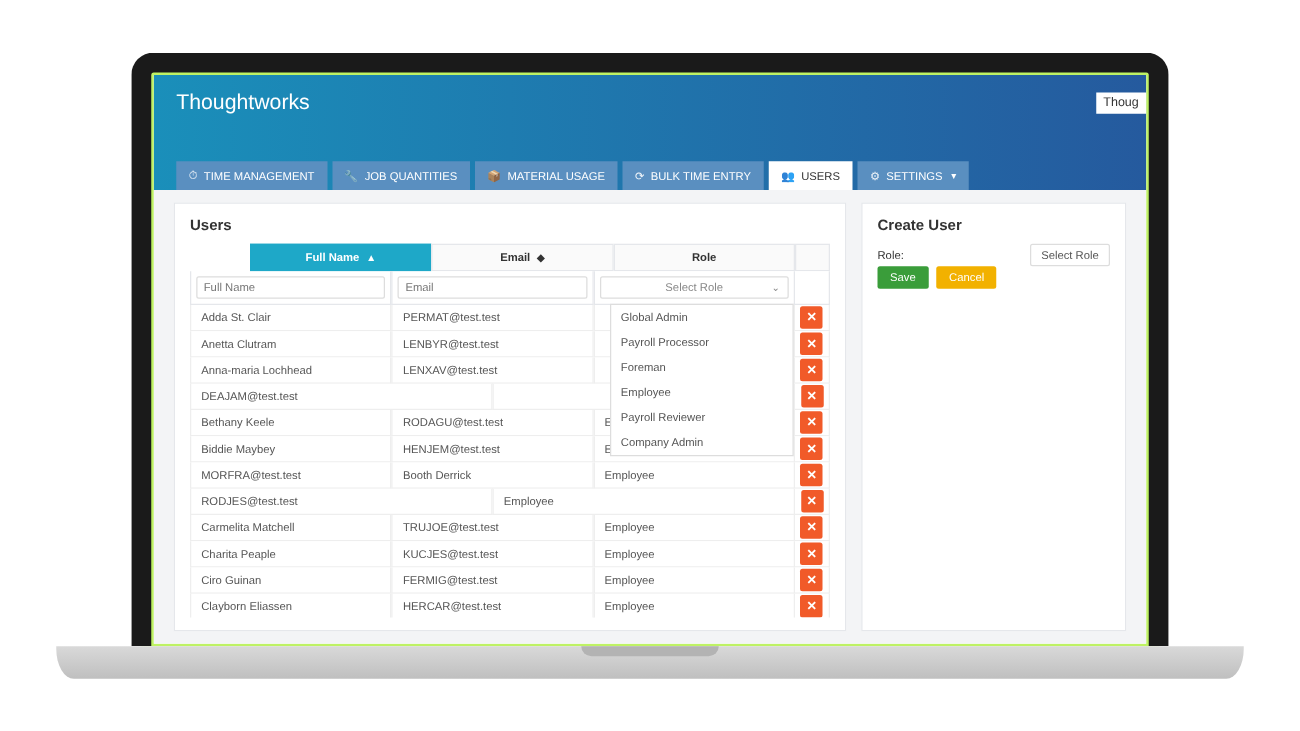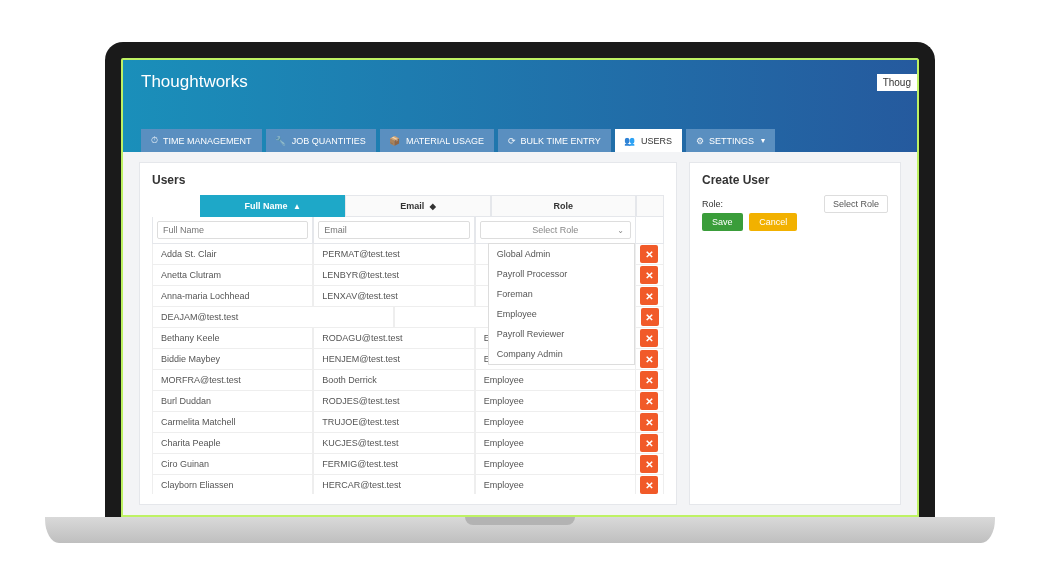--- a/index.html
+++ b/index.html
@@ -331,21 +331,20 @@
               </div>
               <div class="trow">
                 <div class="td">MORFRA@test.test</div>
                 <div class="td">Booth Derrick</div>
                 <div class="td">Employee</div>
                 <div class="td-btn">
                   <div class="xbtn">✕</div>
                 </div>
               </div>
               <div class="trow">
-                <div class="td">Burl Duddan</div>
                 <div class="td">RODJES@test.test</div>
                 <div class="td">Employee</div>
                 <div class="td-btn">
                   <div class="xbtn">✕</div>
                 </div>
               </div>
               <div class="trow">
                 <div class="td">Carmelita Matchell</div>
                 <div class="td">TRUJOE@test.test</div>
                 <div class="td">Employee</div>

